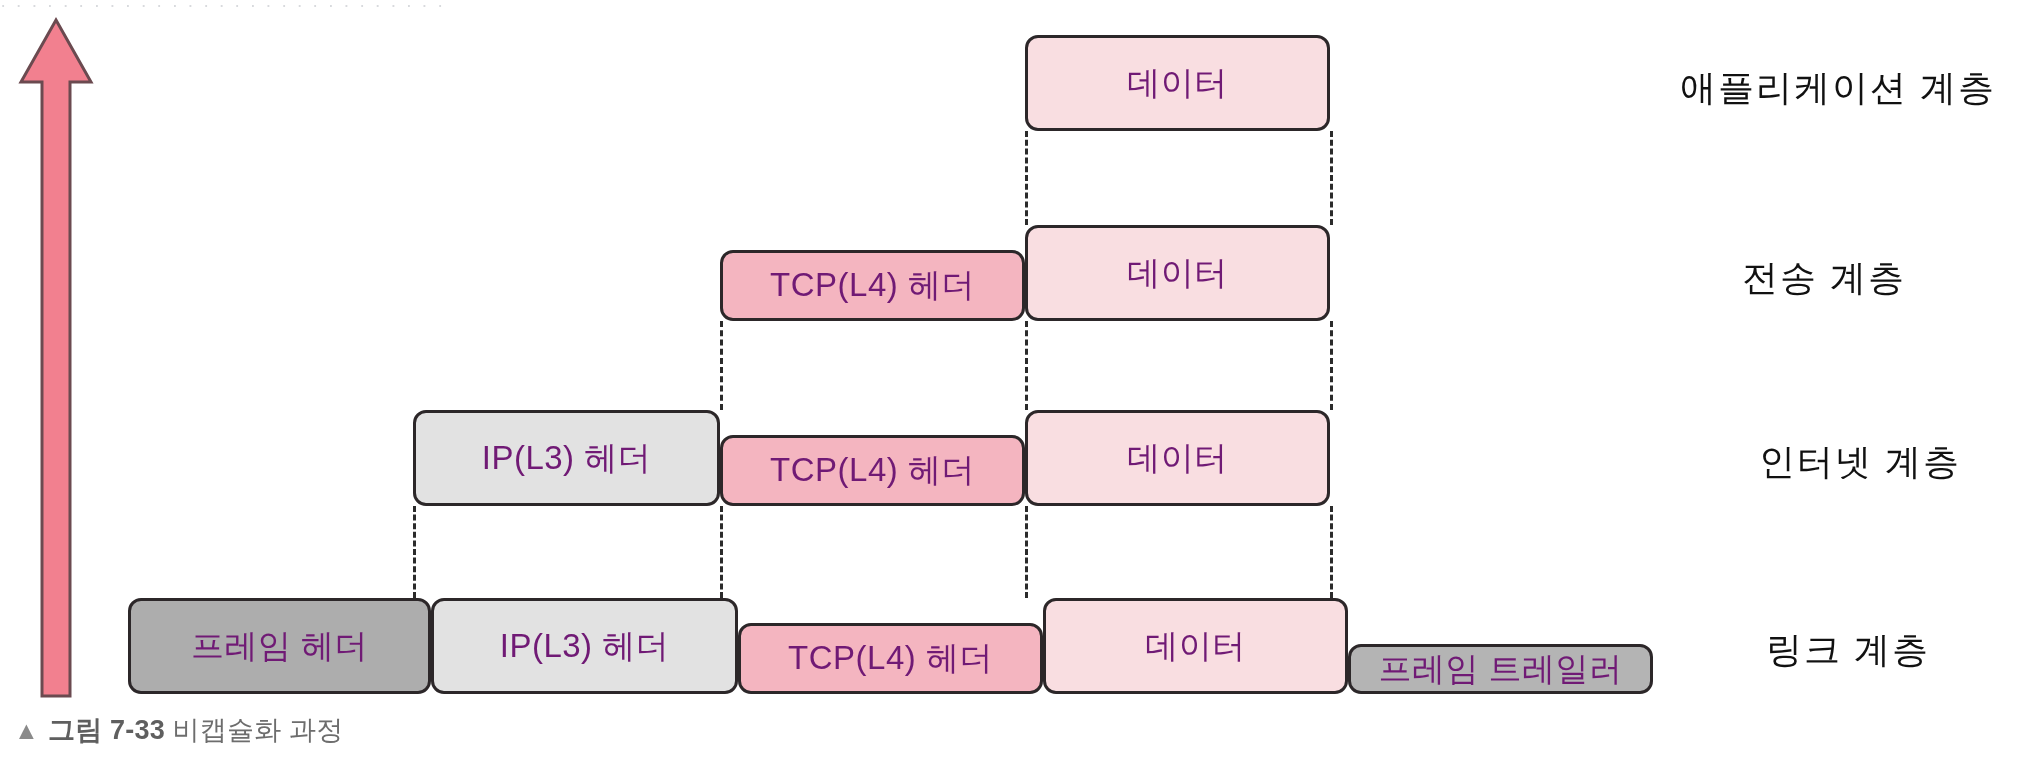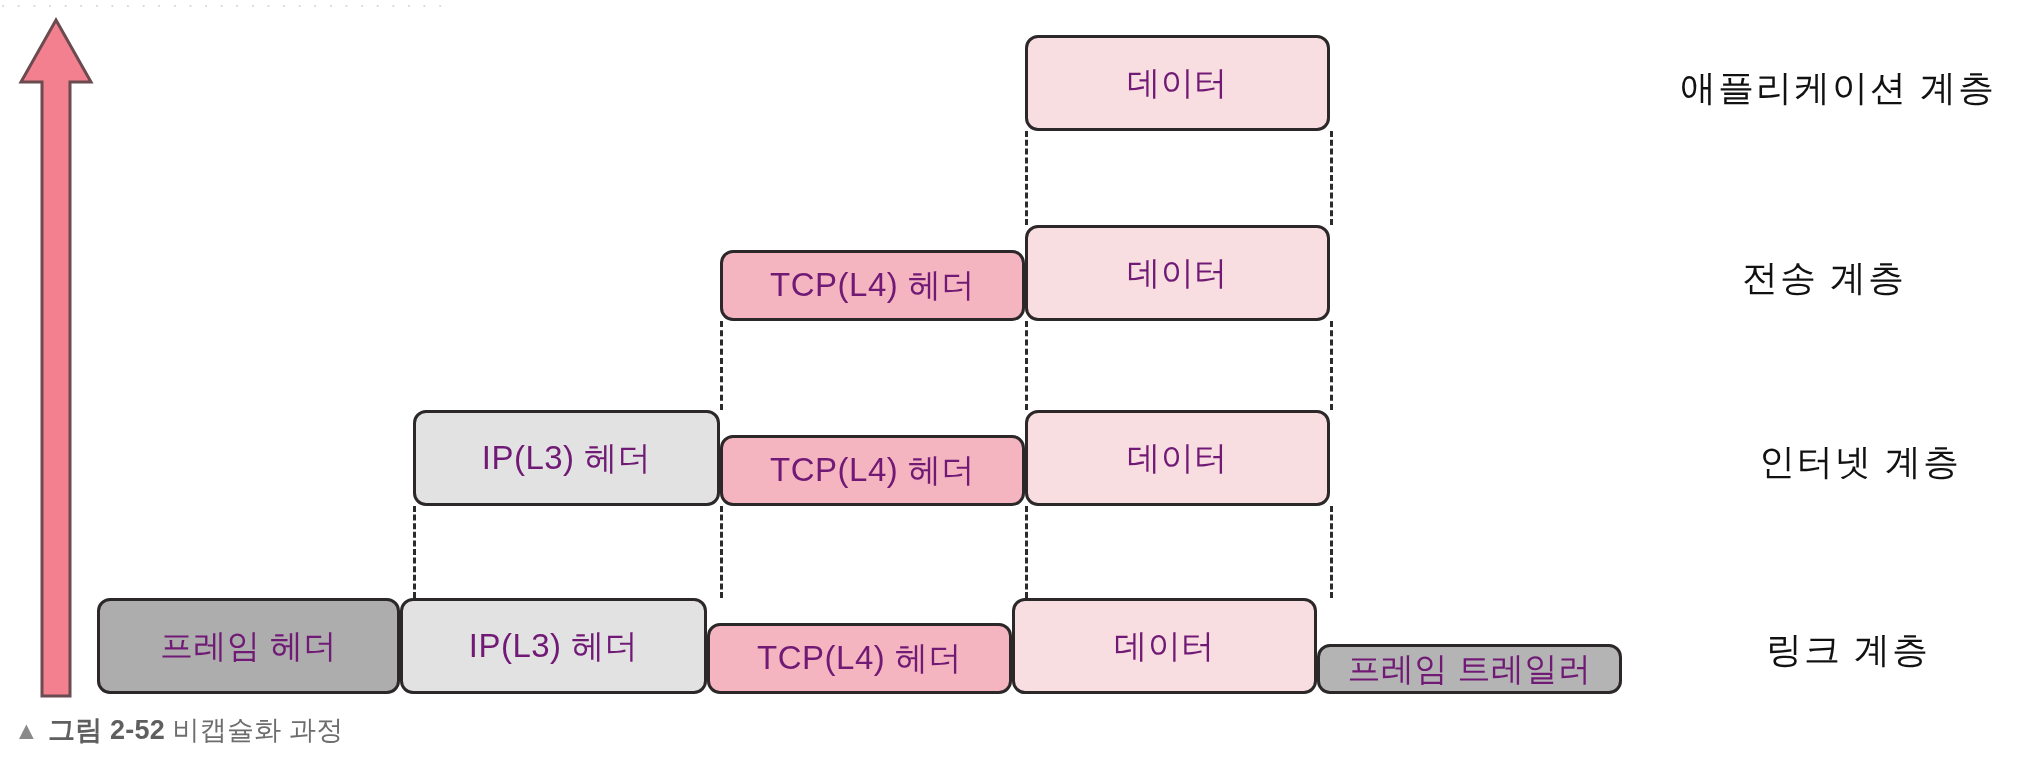--- a/index.html
+++ b/index.html
@@ -157,21 +157,21 @@
       <span>IP(L3) 헤더</span>
     </div>
     <div class="seg tcp" style="width:305px;">
       <span>TCP(L4) 헤더</span>
     </div>
     <div class="seg data" style="width:305px;">
       <span>데이터</span>
     </div>
   </div>
 
-  <div class="row" style="left:97px; top:598px;">
+  <div class="row" style="left:128px; top:598px;">
     <div class="seg frame-head" style="width:303px;">
       <span>프레임 헤더</span>
     </div>
     <div class="seg ip" style="width:307px;">
       <span>IP(L3) 헤더</span>
     </div>
     <div class="seg tcp" style="width:305px;">
       <span>TCP(L4) 헤더</span>
     </div>
     <div class="seg data" style="width:305px;">
@@ -181,16 +181,16 @@
       <span>프레임 트레일러</span>
     </div>
   </div>
 
   <div class="layer-label" style="left:1680px; top:64px;">애플리케이션 계층</div>
   <div class="layer-label" style="left:1742px; top:254px;">전송 계층</div>
   <div class="layer-label" style="left:1722px; top:438px;margin-left:37px;">인터넷 계층</div>
   <div class="layer-label" style="left:1742px; top:626px;margin-left:24px;">링크 계층</div>
 
   <div class="caption">
-    <span class="tri">▲</span><span class="fignum">그림 2-52</span><span id="cap-title"> 비캡슐화 과정</span>
+    <span class="tri">▲</span><span class="fignum">그림 7-33</span><span id="cap-title"> 비캡슐화 과정</span>
   </div>
 
 </div>
 
 </body></html>

